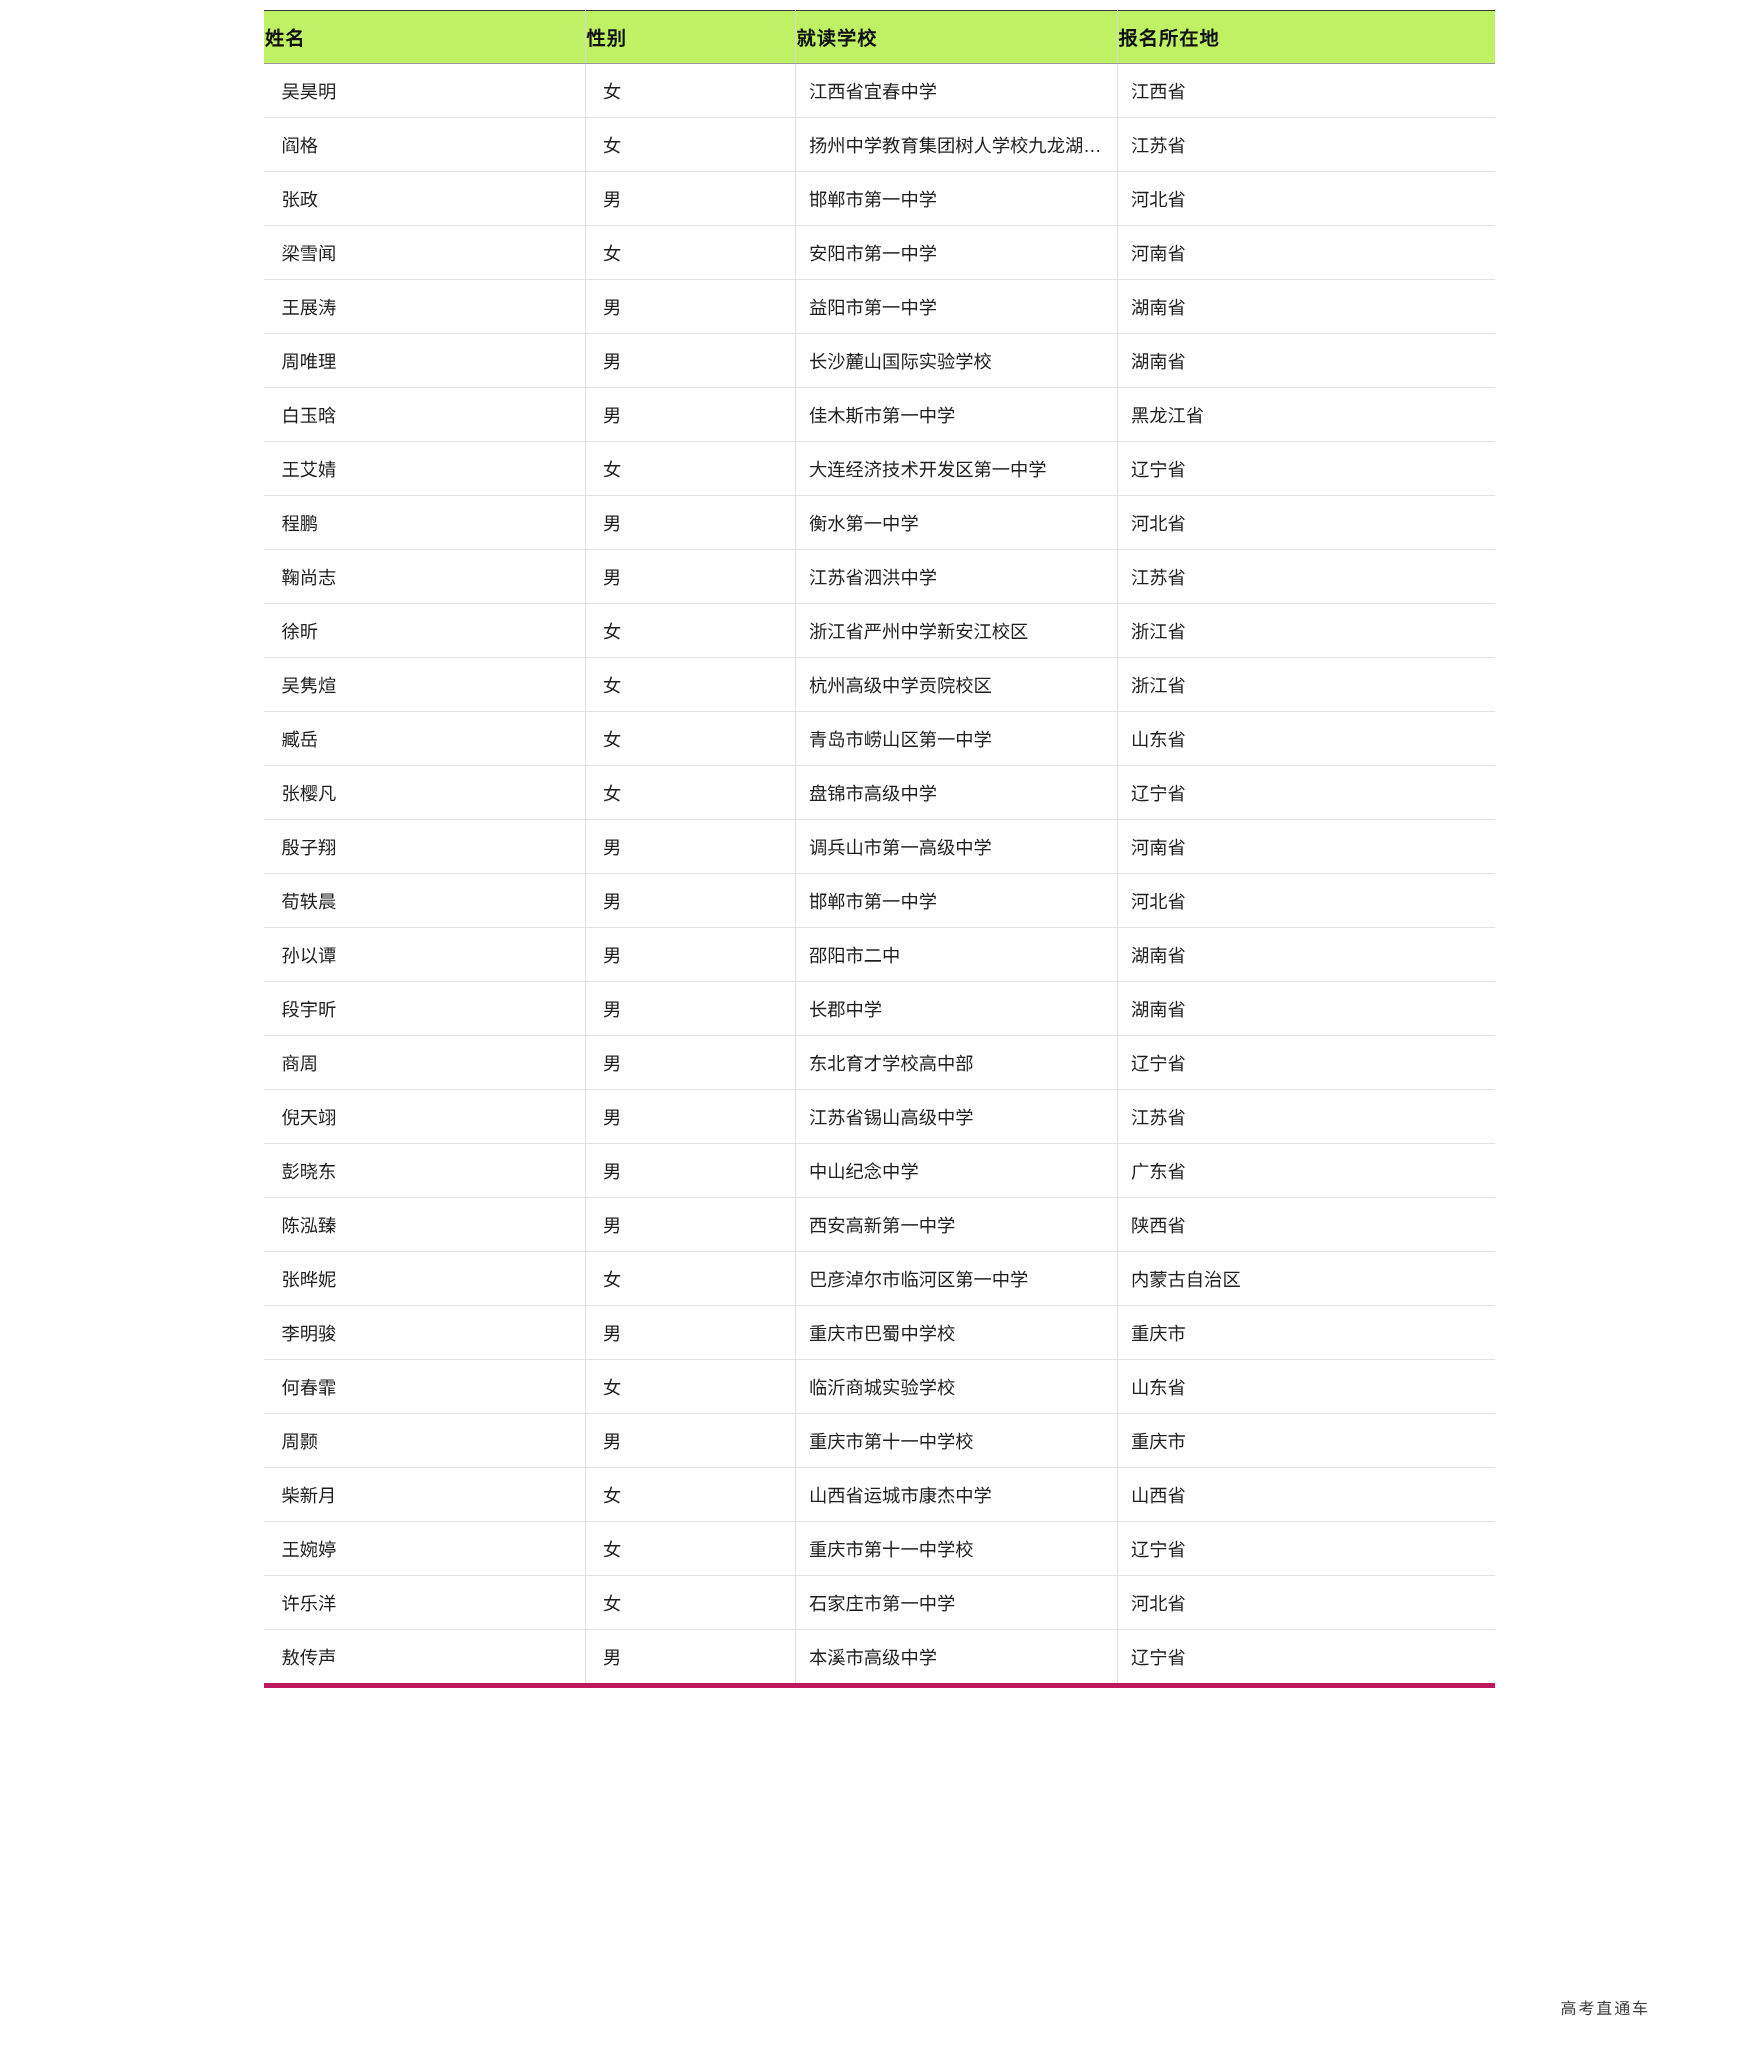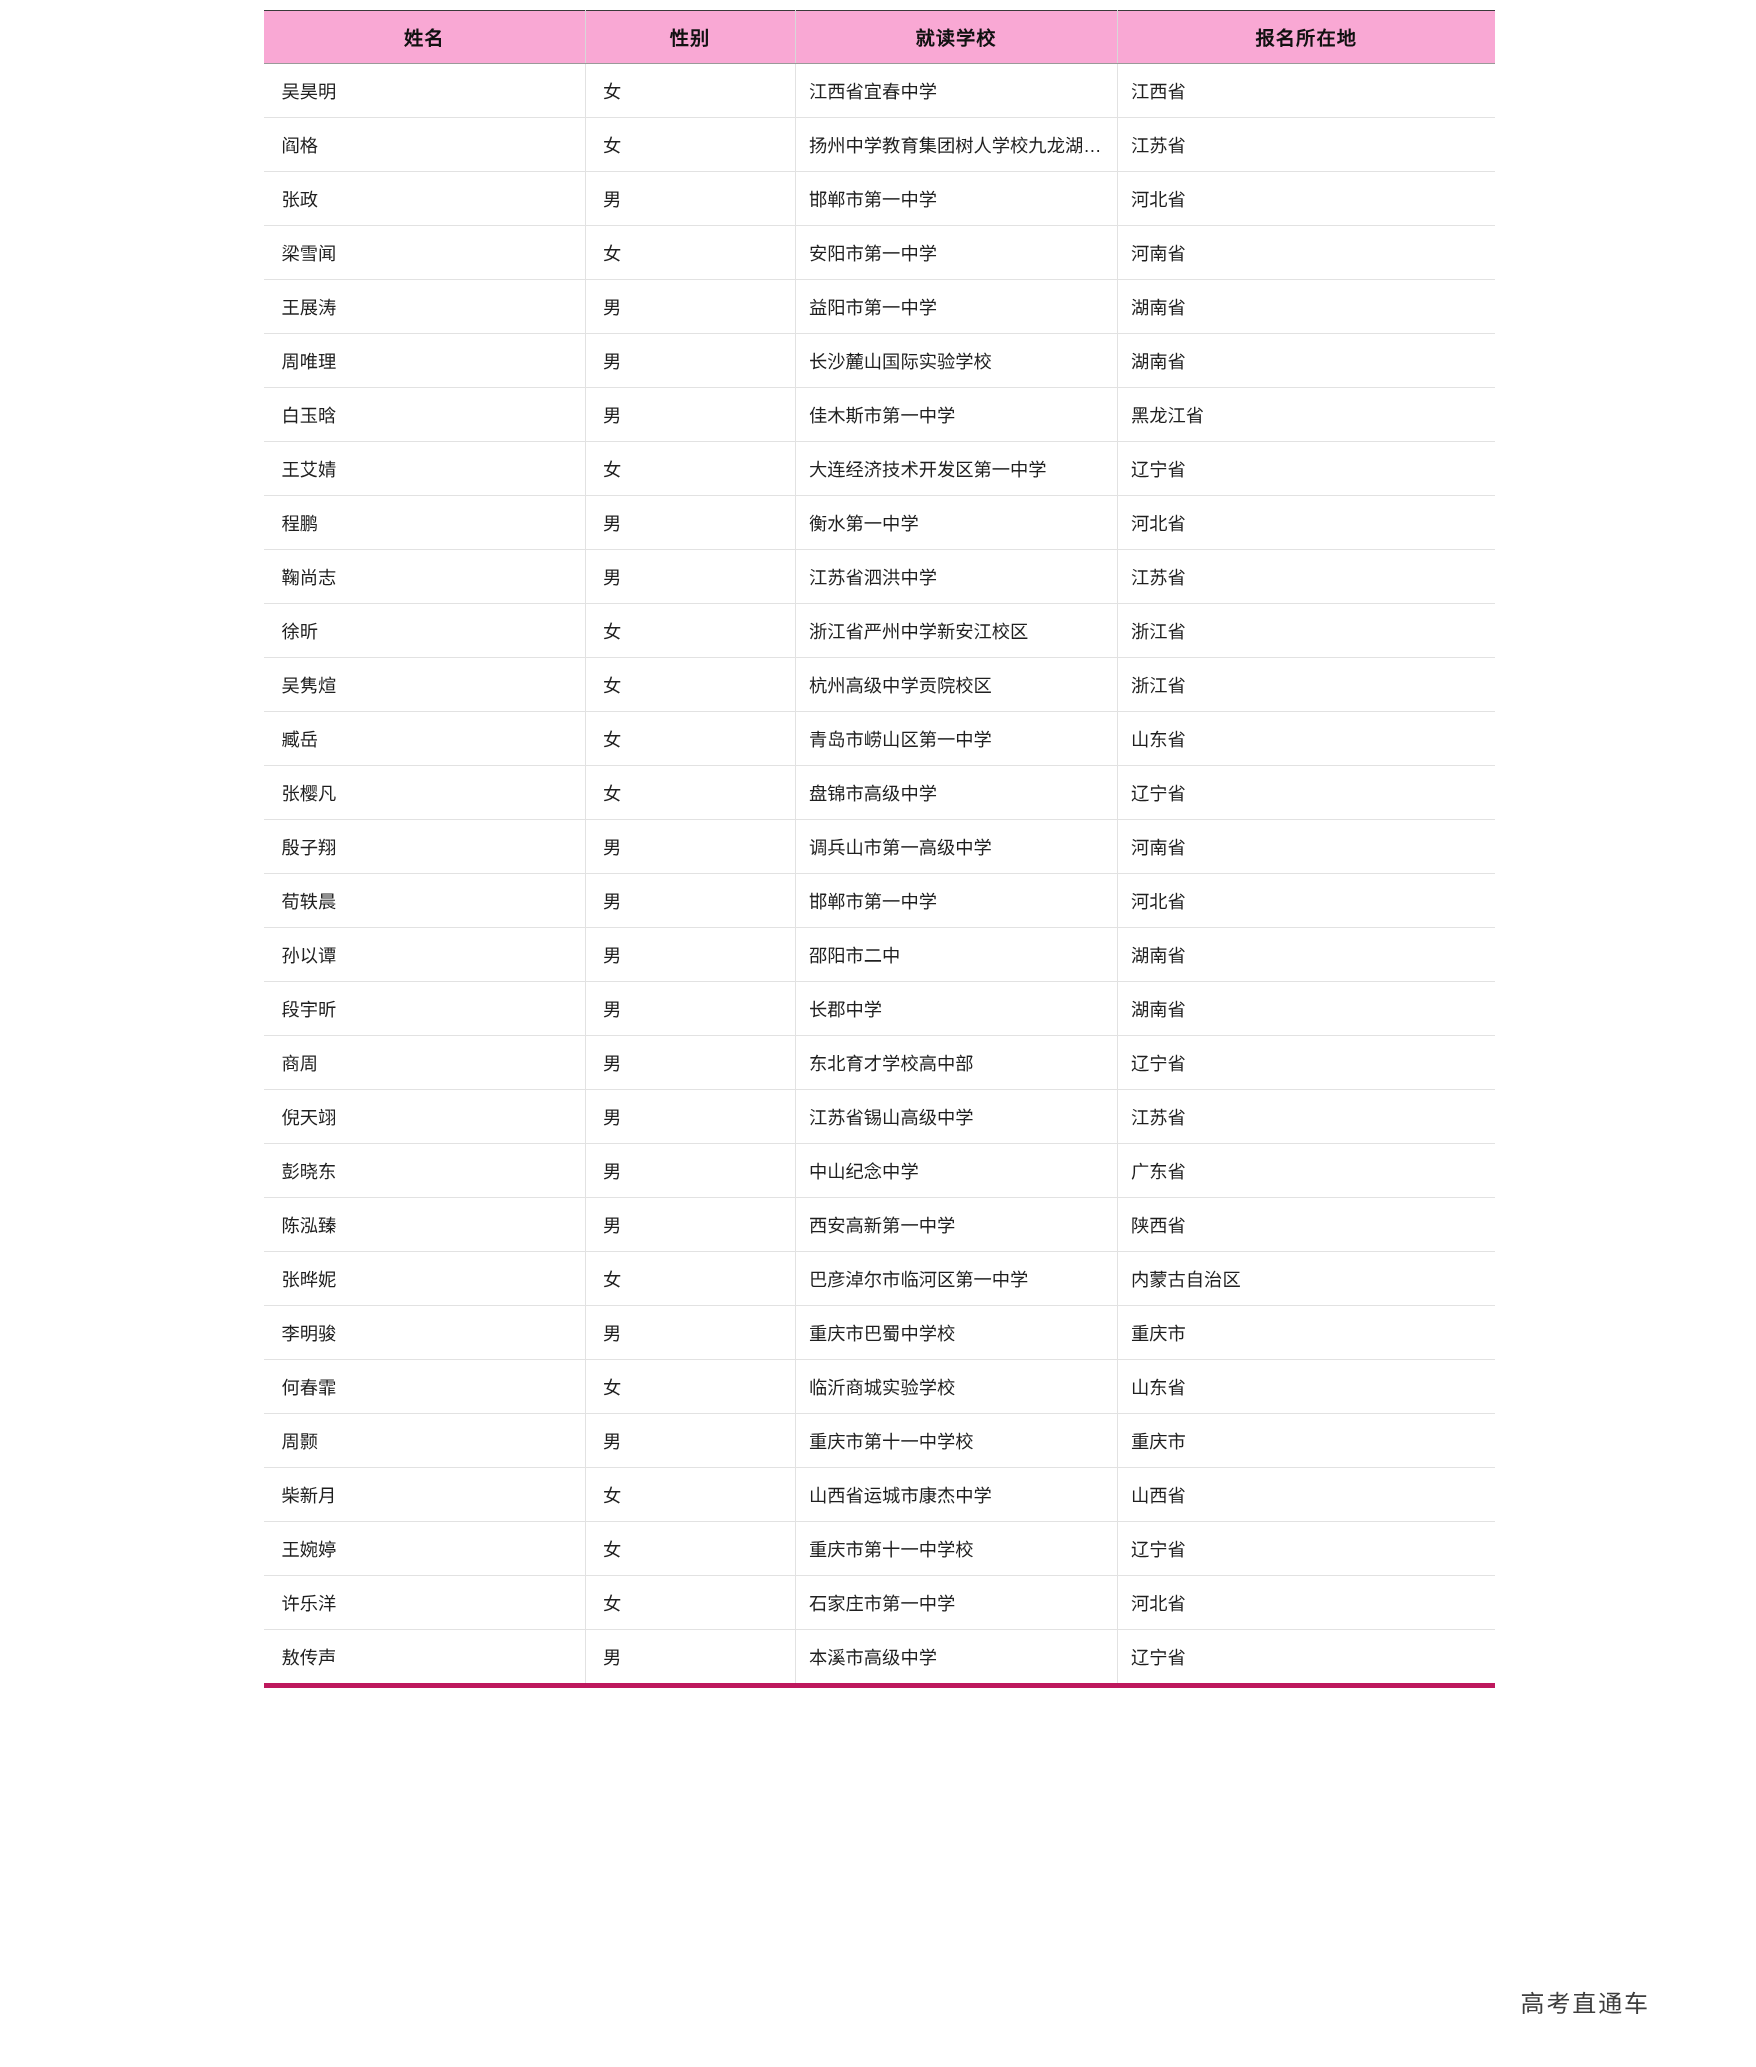--- a/index.html
+++ b/index.html
@@ -37,26 +37,26 @@
   table.roster col.c-name   { width: 321px; }
   table.roster col.c-gender { width: 210px; }
   table.roster col.c-school { width: 322px; }
   table.roster col.c-region { width: 378px; }
 
   table.roster thead th {
     height: 50px;
     font-size: 19.3px;
     font-weight: bold;
     color: #111;
-    text-align: center;
+    text-align: left;
     vertical-align: middle;
     border-top: 1.9px solid #3a3a3a;
     border-bottom: 1px solid #9a9a9a;
     border-right: 1px solid #d8d8d8;
-    background: #f9a8d4;
+    background: #bef264;
     letter-spacing: 1px;
   }
   table.roster thead th:last-child {
     border-right: none;
   }
   table.roster tbody td {
     height: 53px;
     font-size: 18.3px;
     color: #1f1f1f;
     vertical-align: middle;
@@ -75,21 +75,21 @@
   }
   .cell-name   { padding-left: 17.4px !important; }
   .cell-gender { padding-left: 17.4px !important; }
   .cell-school { padding-left: 13.5px !important; }
   .cell-region { padding-left: 13.5px !important; margin-left: 42px; }
 
   .watermark {
     position: absolute;
     right: 106px;
     bottom: 48px;
-    font-size: 24px;
+    font-size: 16px;
     color: #3d3d3d;
     letter-spacing: 1.9px;
     font-family: "Liberation Serif", "DejaVu Serif", serif;
     margin-left: 16px;
   }
 </style>
 </head>
 <body>
 
 <div class="page">

